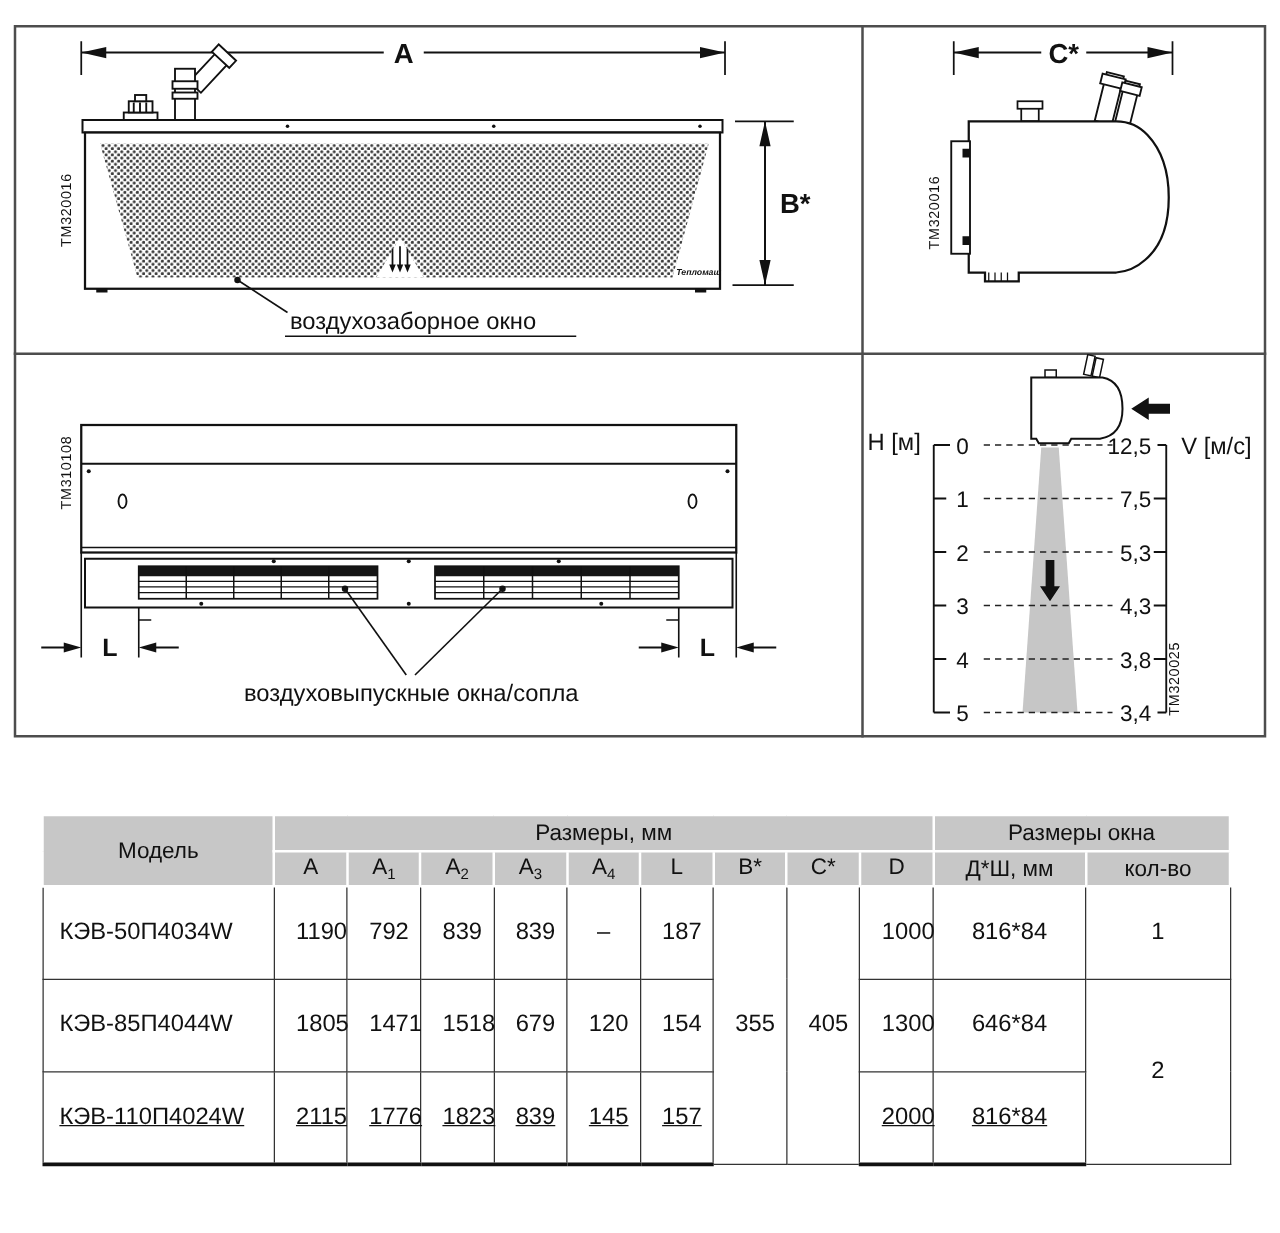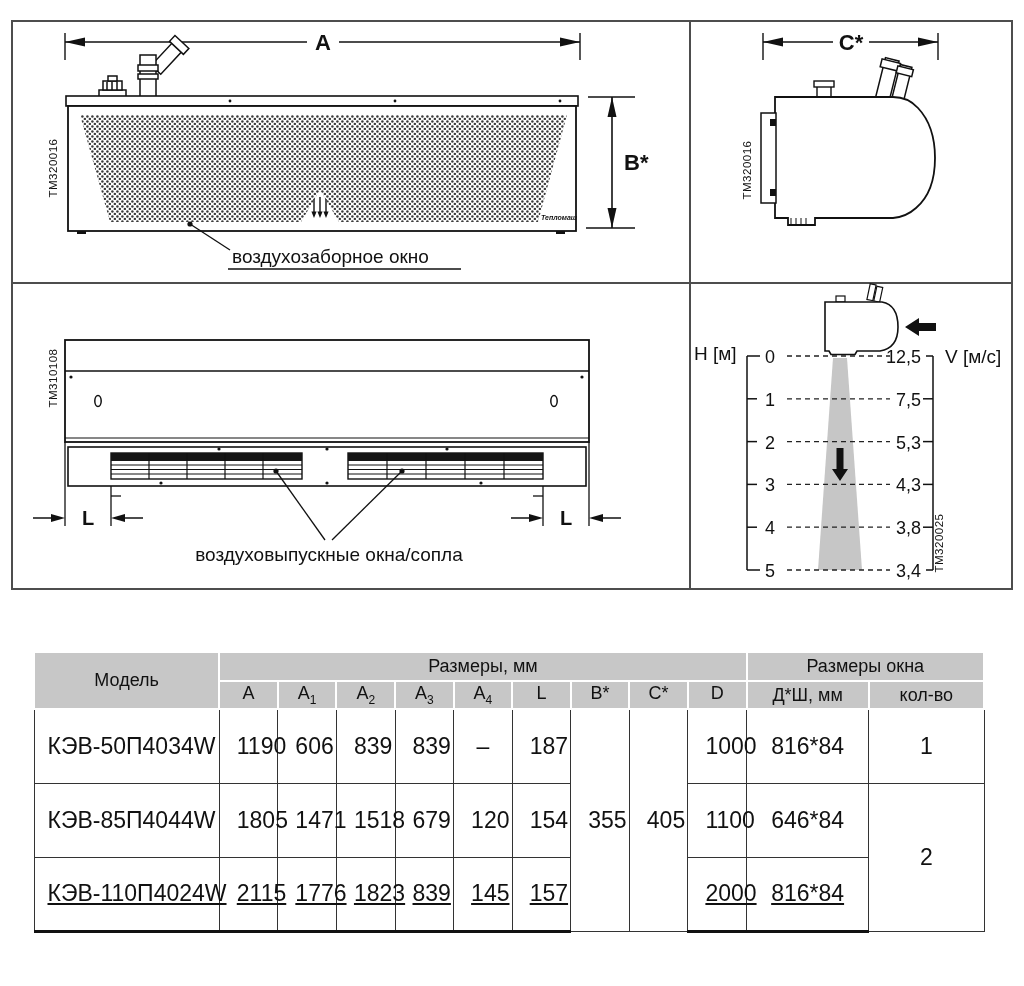--- a/index.html
+++ b/index.html
@@ -13,21 +13,21 @@
   .dim-label{font-size:22px;font-weight:bold;}
   .callout{font-size:19px;}
   .ref-label{font-size:11.5px;letter-spacing:.5px;}
   .brand{font-size:7px;font-style:italic;font-weight:bold;}
   .axis-num{font-size:18px;}
   .axis-title{font-size:19px;}
 
   
   table.spec{position:absolute;left:33px;top:651px;width:952px;border-collapse:collapse;table-layout:fixed;}
   table.spec th{background:#c7c7c7;border:2px solid #fff;font-weight:normal;font-size:18px;padding:0;}
-  table.spec td{border:1.6px solid #333;font-size:23px;text-align:center;padding:17px;background:#fff;}
+  table.spec td{border:1.6px solid #333;font-size:19px;text-align:center;padding:17px;background:#fff;}
   table.spec tr.body-row{height:74px;}
   table.spec tr.h1{height:29px;}
   table.spec tr.h2{height:28px;}
   table.spec td.model{text-align:left;padding-left:13px;}
   table.spec tr.last td{border-bottom:3.5px solid #111;text-decoration:underline;}
   table.spec sub{font-size:12px;}
   .notes{position:absolute;left:45px;top:936px;font-size:17.5px;line-height:23px;color:#000;}
 </style>
 </head>
 <body>
@@ -315,40 +315,40 @@
       <th><span>L</span><sub></sub></th>
       <th><span>B*</span><sub></sub></th>
       <th><span>C*</span><sub></sub></th>
       <th><span>D</span><sub></sub></th>
       <th>Д*Ш, мм</th>
       <th>кол-во</th>
     </tr>
     <tr class="body-row">
       <td class="model">КЭВ-50П4034W</td>
       <td>1190</td>
-      <td>606</td>
+      <td>792</td>
       <td>839</td>
       <td>839</td>
       <td>–</td>
       <td>187</td>
       <td rowspan="3">355</td>
       <td rowspan="3">405</td>
       <td>1000</td>
       <td>816*84</td>
       <td>1</td>
     </tr>
     <tr class="body-row">
       <td class="model">КЭВ-85П4044W</td>
       <td>1805</td>
       <td>1471</td>
       <td>1518</td>
       <td>679</td>
       <td>120</td>
       <td>154</td>
-      <td>1100</td>
+      <td>1300</td>
       <td>646*84</td>
       <td rowspan="2">2</td>
     </tr>
     <tr class="body-row last">
       <td class="model">КЭВ-110П4024W</td>
       <td>2115</td>
       <td>1776</td>
       <td>1823</td>
       <td>839</td>
       <td>145</td>

